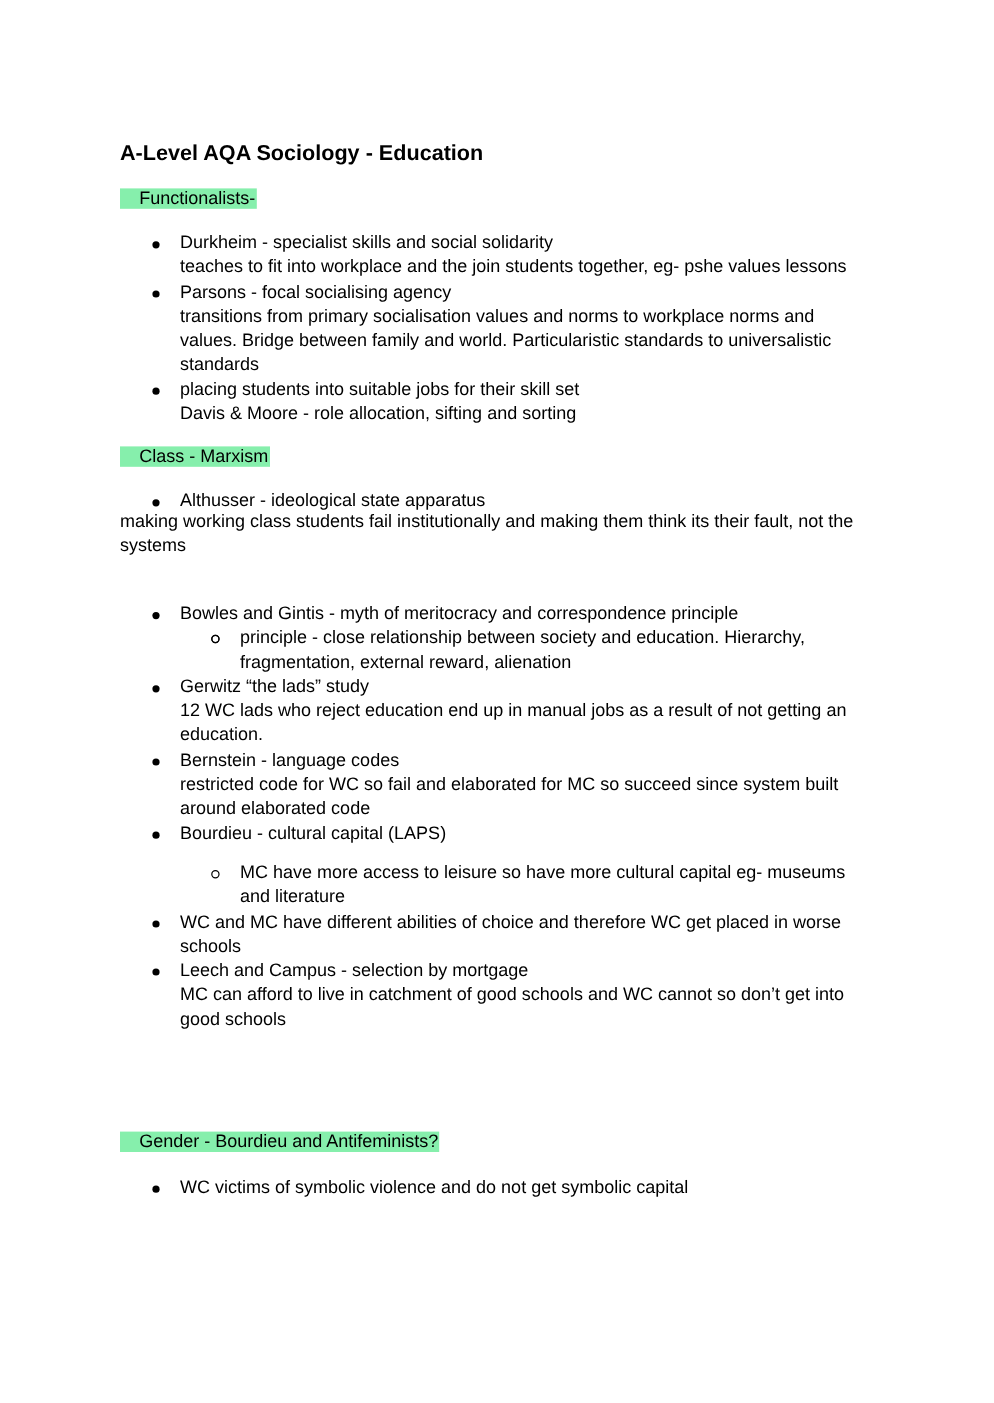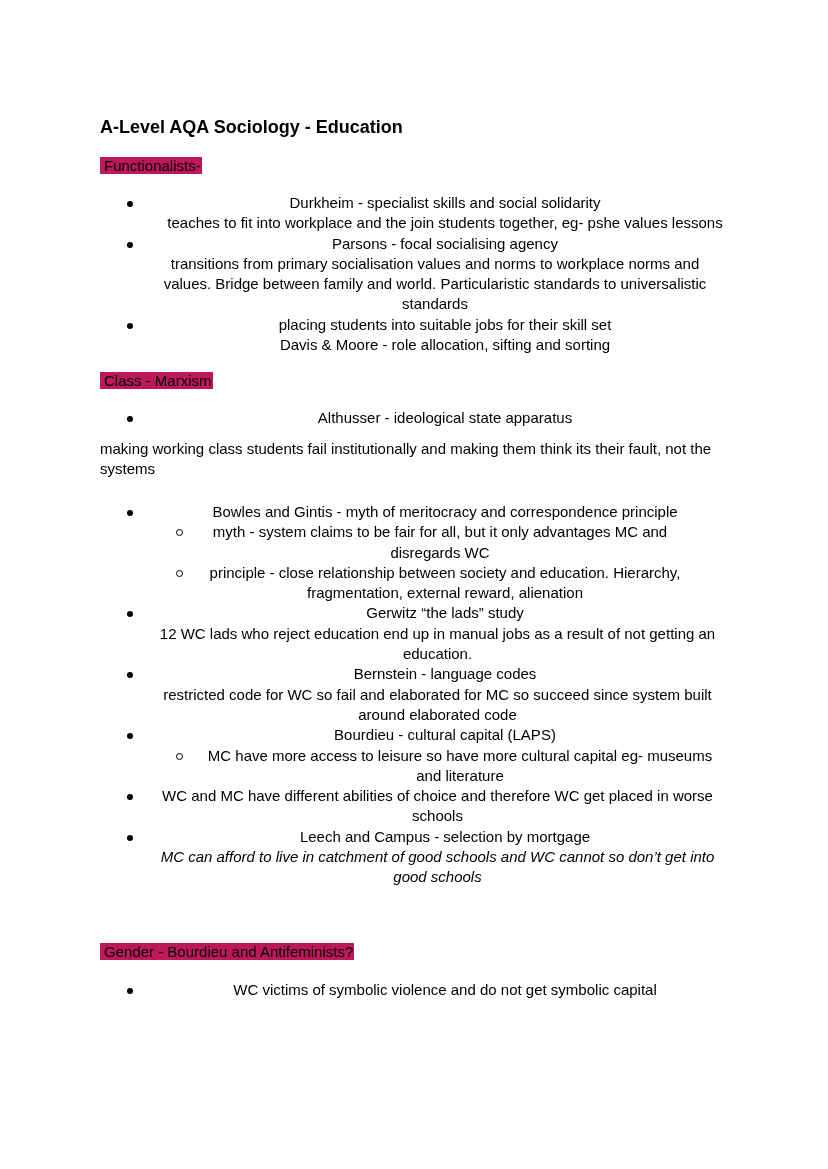--- a/index.html
+++ b/index.html
@@ -9,22 +9,22 @@
     font-size: 15px; line-height: 20.3px;
   }
   .page { position: absolute; left: 100px; top: 0; width: 640px; }
   .title {
     position: absolute; top: 116px; left: 0;
     font-size: 18px; font-weight: bold; line-height: 22px; white-space: nowrap;
   }
   .heading {
     position: absolute; left: 0; white-space: nowrap;
   }
-  .heading span { background: #be185d; padding: 0 1px 0 4px; }
-  .block { position: absolute; left: 0; width: 640px; text-align: center; }
+  .heading span { background: #86efac; padding: 0 1px 0 16px; }
+  .block { position: absolute; left: 0; width: 640px; }
   ul { margin: 0; padding: 0; list-style: none; }
   li.l1 { position: relative; padding-left: 50px; }
   li.l1 > .bullet {
     position: absolute; left: 27px; top: 8px; width: 6px; height: 6px;
     background: #000; border-radius: 50%;
   }
   li.l2 { position: relative; padding-left: 100px; }
   li.l2 > .bullet {
     position: absolute; left: 76px; top: 7px; width: 5px; height: 5px;
     border: 1px solid #000; border-radius: 50%;
@@ -62,65 +62,64 @@
 
   <div class="heading" style="top:371px;">
     <span>Class - Marxism</span>
   </div>
   <ul class="block" style="top:408px;">
     <li class="l1">
       <span class="bullet"></span>
       <span class="line">Althusser - ideological state apparatus</span>
     </li>
   </ul>
-  <div class="para" style="top:439px; width:630px;">making working class students fail institutionally and making them think its their fault, not the systems</div>
+  <div class="para" style="top:425px; width:630px;">making working class students fail institutionally and making them think its their fault, not the systems</div>
 
   <ul class="block" style="top:502px;">
     <li class="l1">
       <span class="bullet"></span>
       <span class="line">Bowles and Gintis - myth of meritocracy and correspondence principle</span>
       <ul style="margin-left:-50px;">
         <li class="l2">
           <span class="bullet"></span>
-          <span class="line" style="width:480px;">myth - system claims to be fair for all, but it only advantages MC and disregards WC</span>
         </li>
         <li class="l2">
           <span class="bullet"></span>
           <span class="line" style="width:490px;">principle - close relationship between society and education. Hierarchy, fragmentation, external reward, alienation</span>
         </li>
       </ul>
     </li>
     <li class="l1">
       <span class="bullet"></span>
       <span class="line">Gerwitz “the lads” study</span>
       <span class="line" style="width:575px;">12 WC lads who reject education end up in manual jobs as a result of not getting an education.</span>
     </li>
     <li class="l1">
       <span class="bullet"></span>
       <span class="line">Bernstein - language codes</span>
       <span class="line" style="width:575px;">restricted code for WC so fail and elaborated for MC so succeed since system built around elaborated code</span>
     </li>
     <li class="l1">
       <span class="bullet"></span>
       <span class="line">Bourdieu - cultural capital (LAPS)</span>
-      <ul style="margin-left:-50px;">
+      <ul style="margin-left:-50px;margin-top:13px;">
         <li class="l2">
           <span class="bullet"></span>
           <span class="line" style="width:520px;">MC have more access to leisure so have more cultural capital eg- museums and literature</span>
         </li>
       </ul>
     </li>
     <li class="l1">
       <span class="bullet"></span>
       <span class="line" style="width:575px;">WC and MC have different abilities of choice and therefore WC get placed in worse schools</span>
     </li>
     <li class="l1">
       <span class="bullet"></span>
       <span class="line">Leech and Campus - selection by mortgage</span>
-      <span class="line" style="width:575px;font-style:italic;">MC can afford to live in catchment of good schools and WC cannot so don’t get into good schools</span>
+      <span class="line" style="width:575px;">MC can afford to live in catchment of good schools and WC cannot so don’t get into good schools</span>
     </li>
   </ul>
 
   <div class="heading" style="top:942px;">
     <span>Gender - Bourdieu and Antifeminists?</span>
   </div>
   <ul class="block" style="top:980px;">
     <li class="l1">
       <span class="bullet"></span>
       <span class="line">WC victims of symbolic violence and do not get symbolic capital</span>

